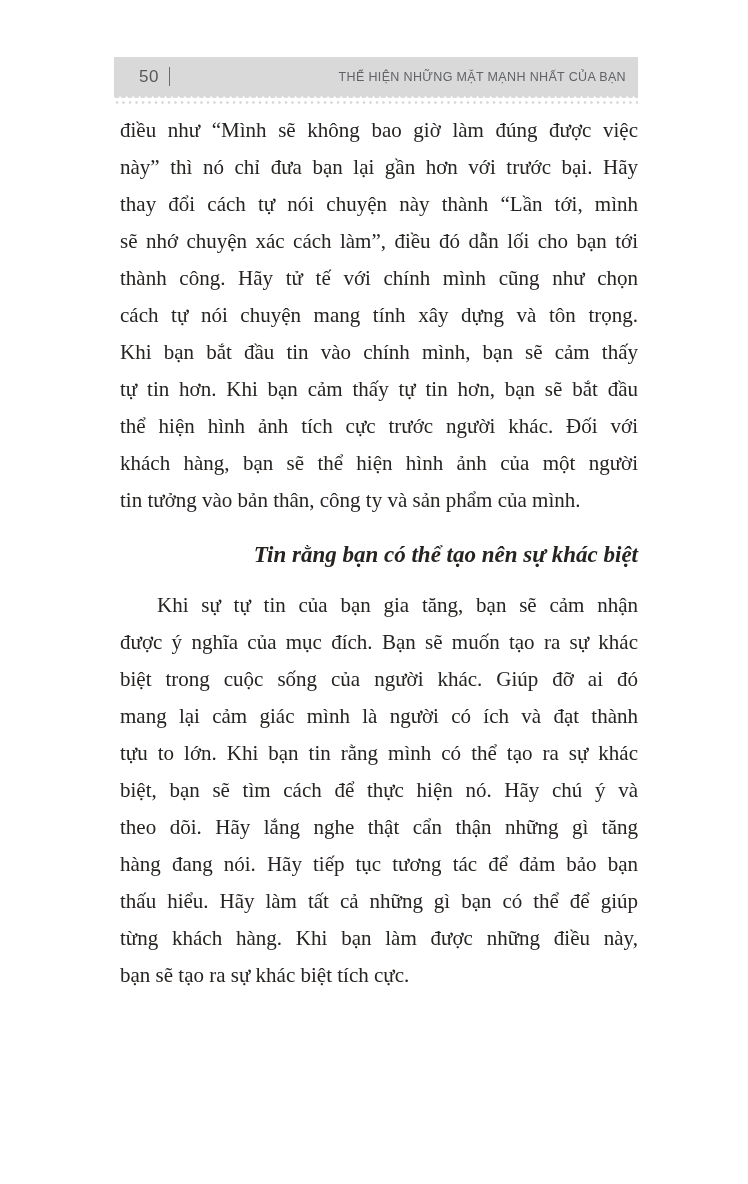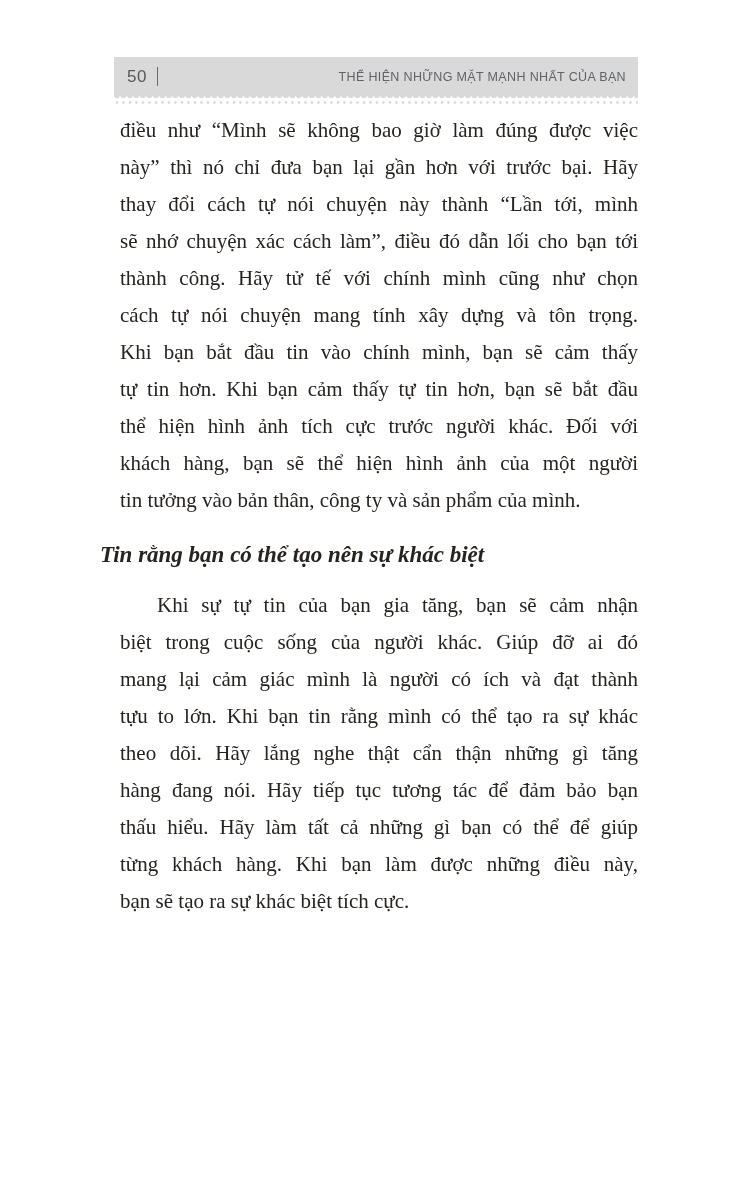--- a/index.html
+++ b/index.html
@@ -18,21 +18,21 @@
   }
   
   .header-band{
     position:absolute;
     left:114px; top:57px;
     width:524px; height:39px;
     background:var(--band);
     display:flex;
     align-items:center;
     justify-content:space-between;
-    padding:0 12px 0 13px;
+    padding:0 12px 0 25px;
     font-family:"Liberation Sans", sans-serif;
   }
   
   .header-band::after{
     content:"";
     position:absolute;
     top:100%; left:0; right:0;
     height:9px;
     background-image:
       radial-gradient(circle at 3px -1px, var(--band) 3px, rgba(0,0,0,0) 3.4px),
@@ -81,21 +81,21 @@
   .para .line.last{
     text-align-last:left;
   }
   .para.indent-first .line:first-child{
     text-indent:37px;
   }
   .section-heading{
     margin:16px 0 12px 0;
     height:40px;
     line-height:40px;
-    text-align:left;
+    text-align:right;
     font-size:23px;
     font-weight:bold;
     font-style:italic;
     color:var(--body-text);
   }
 </style>
 </head>
 <body>
 
 <div class="page">
@@ -118,23 +118,25 @@
         <div class="line">cách tự nói chuyện mang tính xây dựng và tôn trọng.</div>
         <div class="line">Khi bạn bắt đầu tin vào chính mình, bạn sẽ cảm thấy</div>
         <div class="line">tự tin hơn. Khi bạn cảm thấy tự tin hơn, bạn sẽ bắt đầu</div>
         <div class="line">thể hiện hình ảnh tích cực trước người khác. Đối với</div>
         <div class="line">khách hàng, bạn sẽ thể hiện hình ảnh của một người</div>
         <div class="line last">tin tưởng vào bản thân, công ty và sản phẩm của mình.</div>
       </div>
     <h2 class="section-heading">Tin rằng bạn có thể tạo nên sự khác biệt</h2>
     <div class="para indent-first">
         <div class="line">Khi sự tự tin của bạn gia tăng, bạn sẽ cảm nhận</div>
+        <div class="line">được ý nghĩa của mục đích. Bạn sẽ muốn tạo ra sự khác</div>
         <div class="line">biệt trong cuộc sống của người khác. Giúp đỡ ai đó</div>
         <div class="line">mang lại cảm giác mình là người có ích và đạt thành</div>
         <div class="line">tựu to lớn. Khi bạn tin rằng mình có thể tạo ra sự khác</div>
+        <div class="line">biệt, bạn sẽ tìm cách để thực hiện nó. Hãy chú ý và</div>
         <div class="line">theo dõi. Hãy lắng nghe thật cẩn thận những gì tăng</div>
         <div class="line">hàng đang nói. Hãy tiếp tục tương tác để đảm bảo bạn</div>
         <div class="line">thấu hiểu. Hãy làm tất cả những gì bạn có thể để giúp</div>
         <div class="line">từng khách hàng. Khi bạn làm được những điều này,</div>
         <div class="line last">bạn sẽ tạo ra sự khác biệt tích cực.</div>
       </div>
   </main>
 
 </div>
 

